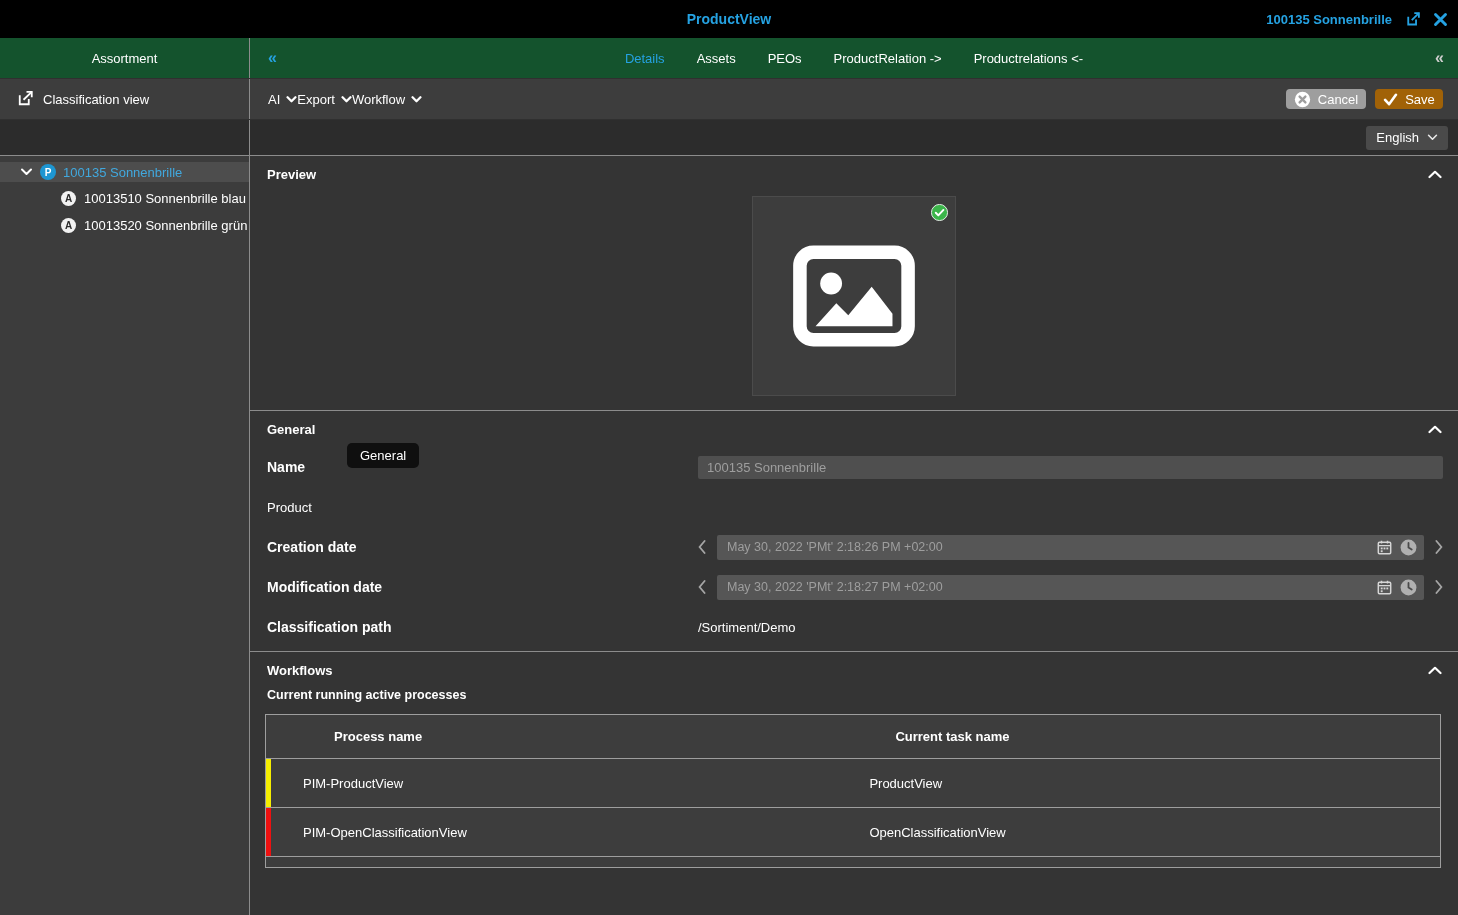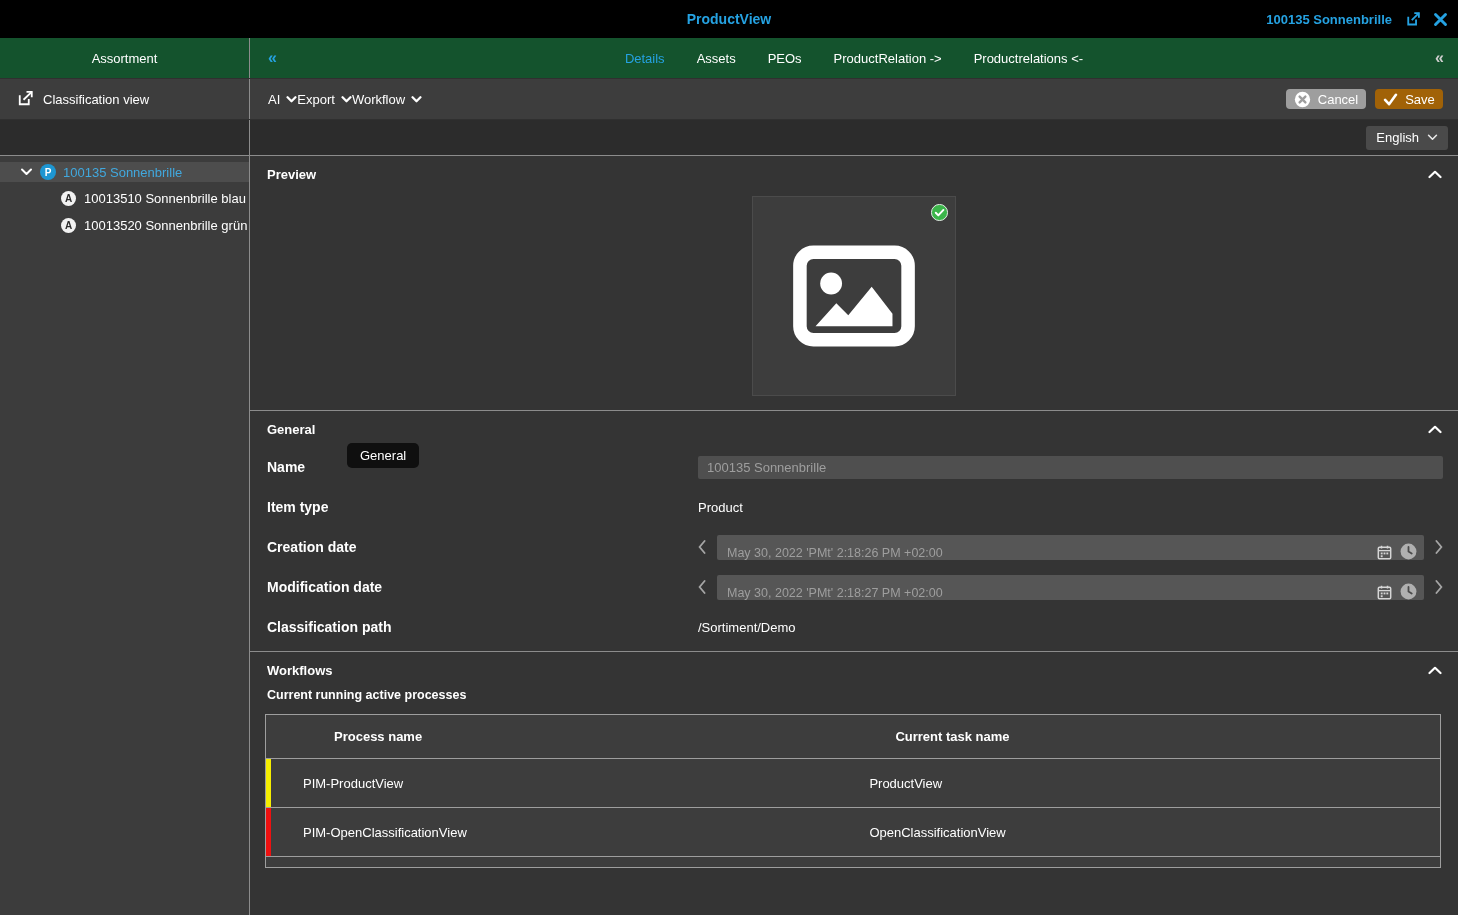--- a/index.html
+++ b/index.html
@@ -74,21 +74,21 @@
   .check-badge { position:absolute; top:7px; right:7px; }
 
   
   .general { position:relative; }
   .frow { height:40px; display:flex; align-items:center; padding-left:17px; }
   .flabel { width:431px; flex:none; font-weight:bold; font-size:14px; }
   .fvalue { flex:1; display:flex; align-items:center; padding-right:15px; color:#fff; }
   .text-input { flex:1; height:23px; background:#4f4f4f; border:none; border-radius:2px; color:#9e9e9e;
                 font-size:13px; padding:0 9px; font-family:"Liberation Sans", sans-serif; }
   .date-wrap { flex:1; display:flex; align-items:center; gap:11px; }
-  .date-field { flex:1; height:25px; background:#565656; border-radius:2px; display:flex; align-items:flex-end;
+  .date-field { flex:1; height:25px; background:#565656; border-radius:2px; display:flex; align-items:center;
                 padding:0 7px 0 10px; gap:8px; cursor:text; }
   .date-text { flex:1; color:#9e9e9e; font-size:12.5px; white-space:nowrap; overflow:hidden; }
   .nav-chev { color:#a5a5a5; display:flex; cursor:pointer; }
   .tooltip { position:absolute; left:97px; top:32px; background:#0f0f0f; color:#fff; border-radius:5px;
              padding:5px 13px; font-size:13px; z-index:5; }
 
   
   .wf-subtitle { height:26px; display:flex; align-items:flex-start; padding-left:17px; font-weight:bold; font-size:12.5px; }
   .wf-table { margin:0 17px 0 15px; border:1px solid #9e9e9e; }
   .wf-header { height:44px; background:#3d3d3d; display:flex; align-items:center; border-bottom:1px solid #9e9e9e; }
@@ -265,21 +265,20 @@
         <div class="tooltip">General</div>
 
         <div class="frow">
           <span class="flabel">Name</span>
           <span class="fvalue">
             <input class="text-input" type="text" value="100135 Sonnenbrille" style="">
           </span>
         </div>
 
         <div class="frow">
-          <span class="flabel">Item type</span>
           <span class="fvalue">Product</span>
         </div>
 
 
         <div class="frow">
           <span class="flabel">Creation date</span>
           <span class="fvalue">
             <span class="date-wrap">
               <span class="nav-chev">
                 <svg width="8" height="14" viewBox="0 0 8 14">

